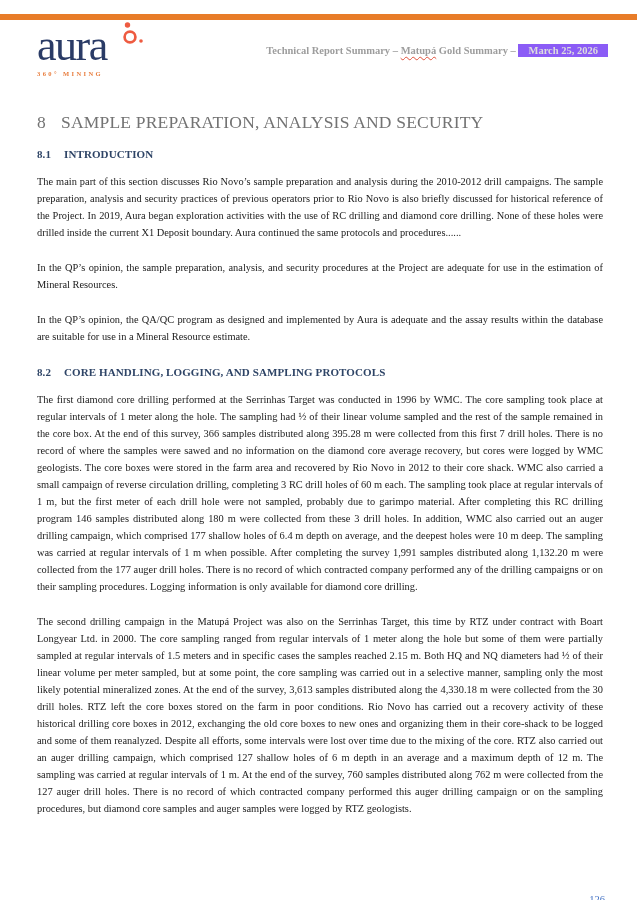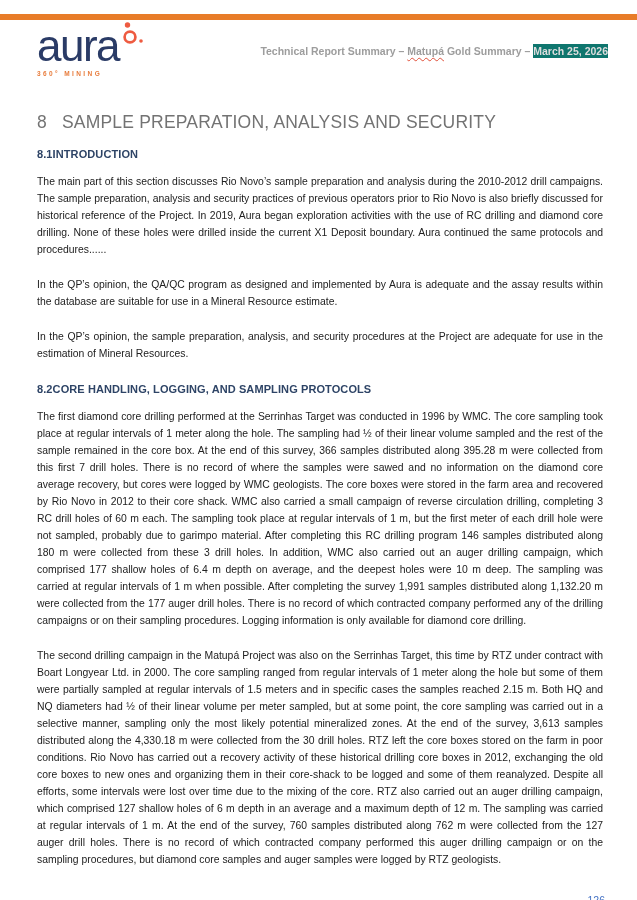--- a/index.html
+++ b/index.html
@@ -1,20 +1,20 @@
 <!DOCTYPE html>
 <html><head>
 <meta charset="utf-8">
 <style>
   html,body{margin:0;padding:0;background:#ffffff;}
   .page{
     position:relative;
     width:637px;height:900px;
     background:#ffffff;
-    font-family:Liberation Sans, sans-serif;
+    font-family:Liberation Serif, serif;
     overflow:hidden;
   }
   
   .top-bar{
     position:absolute;top:14px;left:0;width:637px;height:6px;
     background:#E87C28;
   }
   .logo{position:absolute;top:24px;left:37px;}
   .brand{
     font-size:44px;line-height:44px;letter-spacing:-1.5px;
@@ -32,37 +32,37 @@
   }
   .spell-error{
     text-decoration:underline;
     text-decoration-style:wavy;
     text-decoration-color:#E0503A;
     text-decoration-thickness:1px;
     text-underline-offset:2px;
     margin-top:17px;
   }
   .date-field{
-    background:#0f766e;color:#DDDDDD;padding:1px 0;margin-top:46px;
+    background:#8b5cf6;color:#DDDDDD;padding:1px 10px;margin-top:46px;
   }
   
   .content{
     position:absolute;left:37px;top:112px;width:566px;
     color:#212121;
   }
   .h1{
     font-size:17.5px;font-weight:400;color:#737373;
     margin:0 0 15px 0;letter-spacing:0.2px;
   }
   .h1 .sec-num{display:inline-block;margin-right:15px;}
   .h2{
     font-size:11px;font-weight:700;color:#2E4466;
     margin:0 0 13px 0;letter-spacing:0.1px;
   }
-  .h2 .sec-num{display:inline-block;}
+  .h2 .sec-num{display:inline-block;margin-right:13px;}
   .h2.spaced{margin-top:21px;}
   .para{
     font-size:10.4px;line-height:17px;
     text-align:justify;
     margin:0 0 18px 0;
   }
   
   .page-number{
     position:absolute;top:894px;right:32px;
     font-size:10.5px;color:#4472C4;
@@ -89,22 +89,22 @@
 
   <div class="header-title"><span>Technical Report Summary – </span><span class="spell-error">Matupá</span><span> Gold Summary – </span><span class="date-field">March 25, 2026</span></div>
 
   <div class="content">
 
     <div class="h1"><span class="sec-num">8</span><span>SAMPLE PREPARATION, ANALYSIS AND SECURITY</span></div>
 
     <div class="h2"><span class="sec-num">8.1</span><span>INTRODUCTION</span></div>
 
     <p class="para">The main part of this section discusses Rio Novo’s sample preparation and analysis during the 2010-2012 drill campaigns. The sample preparation, analysis and security practices of previous operators prior to Rio Novo is also briefly discussed for historical reference of the Project. In 2019, Aura began exploration activities with the use of RC drilling and diamond core drilling. None of these holes were drilled inside the current X1 Deposit boundary.  Aura continued the same protocols and procedures......</p>
+    <p class="para">In the QP’s opinion, the sample preparation, analysis, and security procedures at the Project are adequate for use in the estimation of Mineral Resources.</p>
     <p class="para">In the QP’s opinion, the QA/QC program as designed and implemented by Aura is adequate and the assay results within the database are suitable for use in a Mineral Resource estimate.</p>
-    <p class="para">In the QP’s opinion, the sample preparation, analysis, and security procedures at the Project are adequate for use in the estimation of Mineral Resources.</p>
 
     <div class="h2 spaced"><span class="sec-num">8.2</span><span>CORE HANDLING, LOGGING, AND SAMPLING PROTOCOLS</span></div>
 
     <p class="para">The first diamond core drilling performed at the Serrinhas Target was conducted in 1996 by WMC. The core sampling took place at regular intervals of 1 meter along the hole. The sampling had ½ of their linear volume sampled and the rest of the sample remained in the core box. At the end of this survey, 366 samples distributed along 395.28 m were collected from this first 7 drill holes. There is no record of where the samples were sawed and no information on the diamond core average recovery, but cores were logged by WMC geologists. The core boxes were stored in the farm area and recovered by Rio Novo in 2012 to their core shack. WMC also carried a small campaign of reverse circulation drilling, completing 3 RC drill holes of 60 m each. The sampling took place at regular intervals of 1 m, but the first meter of each drill hole were not sampled, probably due to garimpo material. After completing this RC drilling program 146 samples distributed along 180 m were collected from these 3 drill holes. In addition, WMC also carried out an auger drilling campaign, which comprised 177 shallow holes of 6.4 m depth on average, and the deepest holes were 10 m deep. The sampling was carried at regular intervals of 1 m when possible. After completing the survey 1,991 samples distributed along 1,132.20 m were collected from the 177 auger drill holes. There is no record of which contracted company performed any of the drilling campaigns or on their sampling procedures. Logging information is only available for diamond core drilling.</p>
     <p class="para">The second drilling campaign in the Matupá Project was also on the Serrinhas Target, this time by RTZ under contract with Boart Longyear Ltd. in 2000. The core sampling ranged from regular intervals of 1 meter along the hole but some of them were partially sampled at regular intervals of 1.5 meters and in specific cases the samples reached 2.15 m. Both HQ and NQ diameters had ½ of their linear volume per meter sampled, but at some point, the core sampling was carried out in a selective manner, sampling only the most likely potential mineralized zones. At the end of the survey, 3,613 samples distributed along the 4,330.18 m were collected from the 30 drill holes. RTZ left the core boxes stored on the farm in poor conditions. Rio Novo has carried out a recovery activity of these historical drilling core boxes in 2012, exchanging the old core boxes to new ones and organizing them in their core-shack to be logged and some of them reanalyzed. Despite all efforts, some intervals were lost over time due to the mixing of the core. RTZ also carried out an auger drilling campaign, which comprised 127 shallow holes of 6 m depth in an average and a maximum depth of 12 m. The sampling was carried at regular intervals of 1 m. At the end of the survey, 760 samples distributed along 762 m were collected from the 127 auger drill holes. There is no record of which contracted company performed this auger drilling campaign or on the sampling procedures, but diamond core samples and auger samples were logged by RTZ geologists.</p>
 
   </div>
 
   <div class="page-number">126</div>
 

